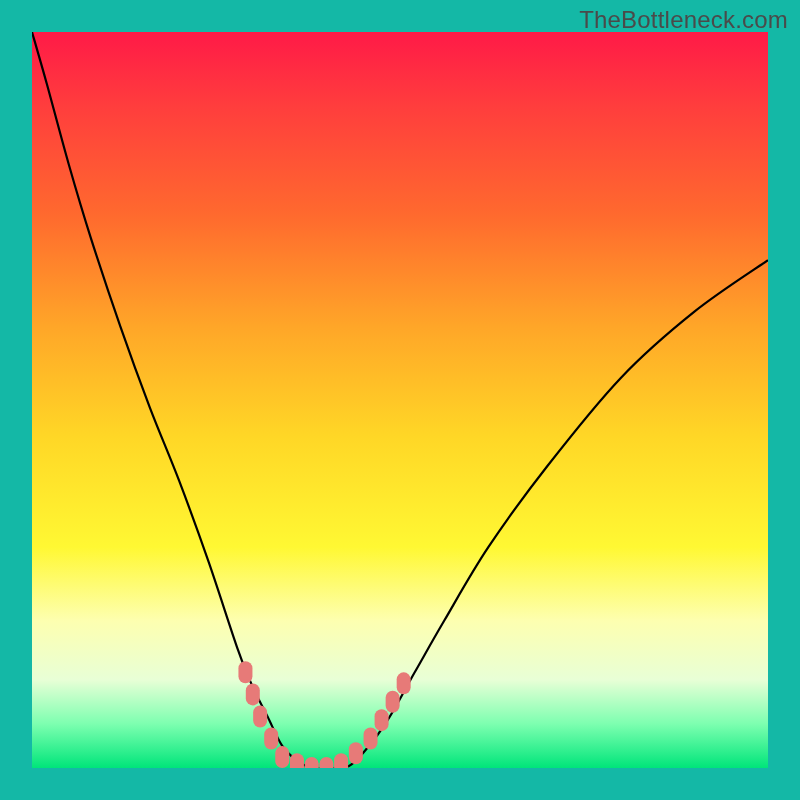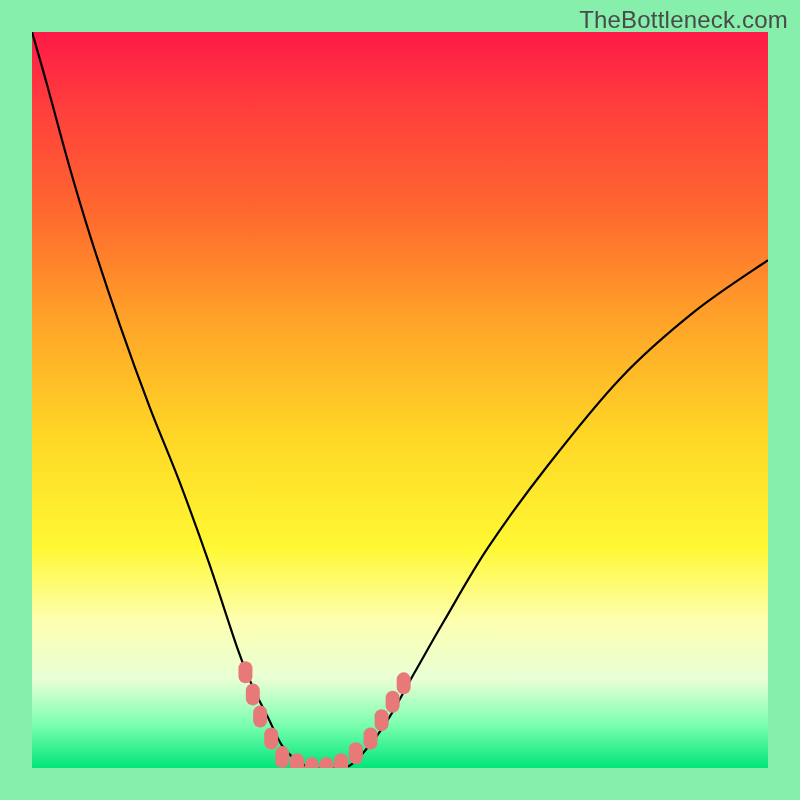--- a/index.html
+++ b/index.html
@@ -10,21 +10,21 @@
     background: #000;
     overflow: hidden;
     font-family: Arial, Helvetica, sans-serif;
   }
   .frame {
     position: absolute;
     left: 0;
     top: 0;
     width: 800px;
     height: 800px;
-    background: #86efac;
+    background: #14b8a6;
   }
   .plot {
     position: absolute;
     left: 32px;
     top: 32px;
     width: 736px;
     height: 736px;
     background: linear-gradient(to bottom,
       #ff1a47 0%,
       #ff3d3d 10%,

